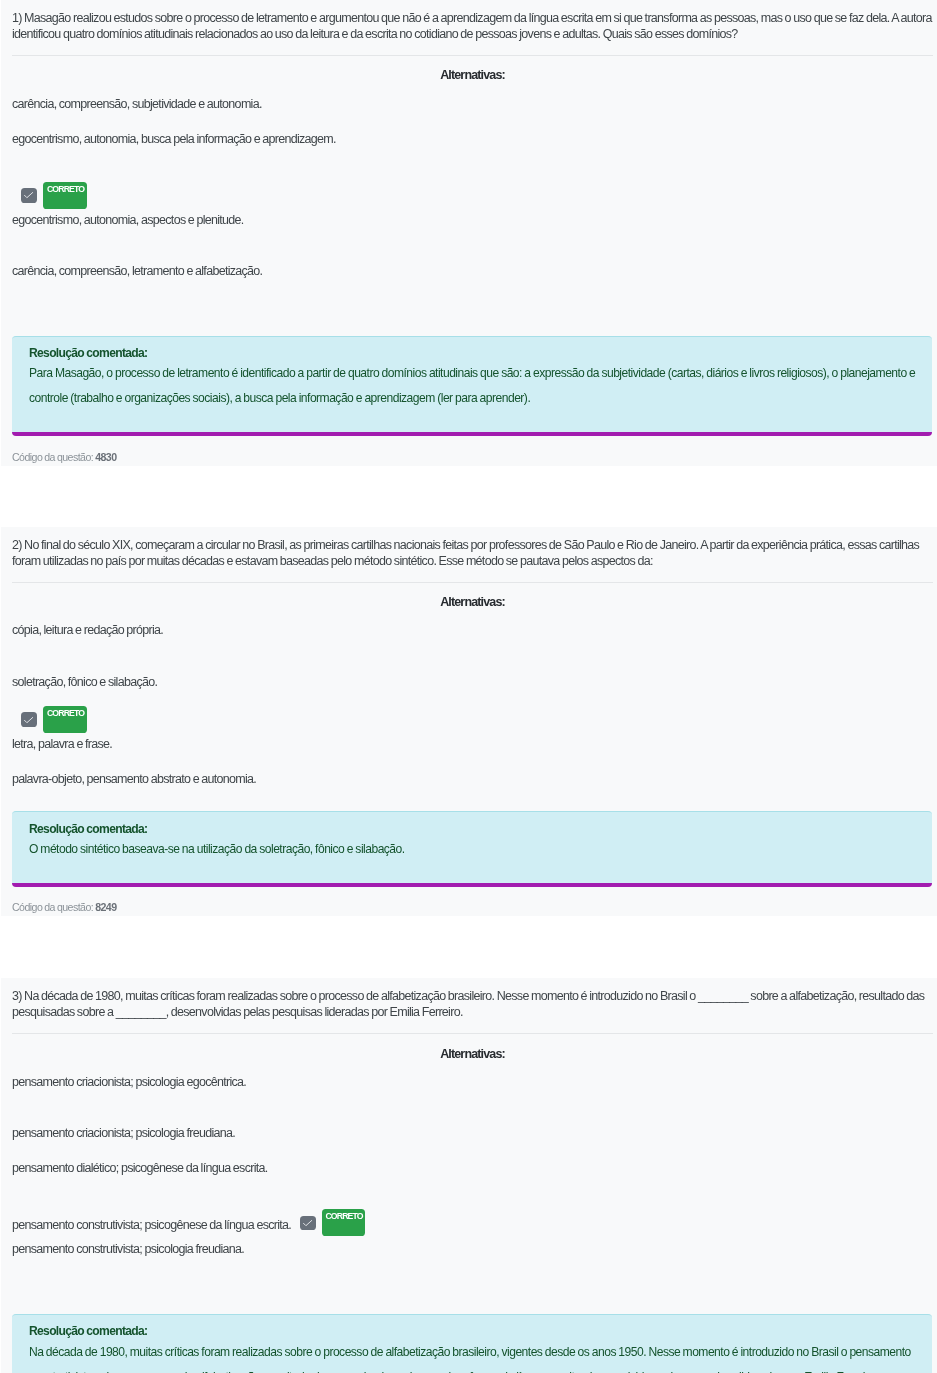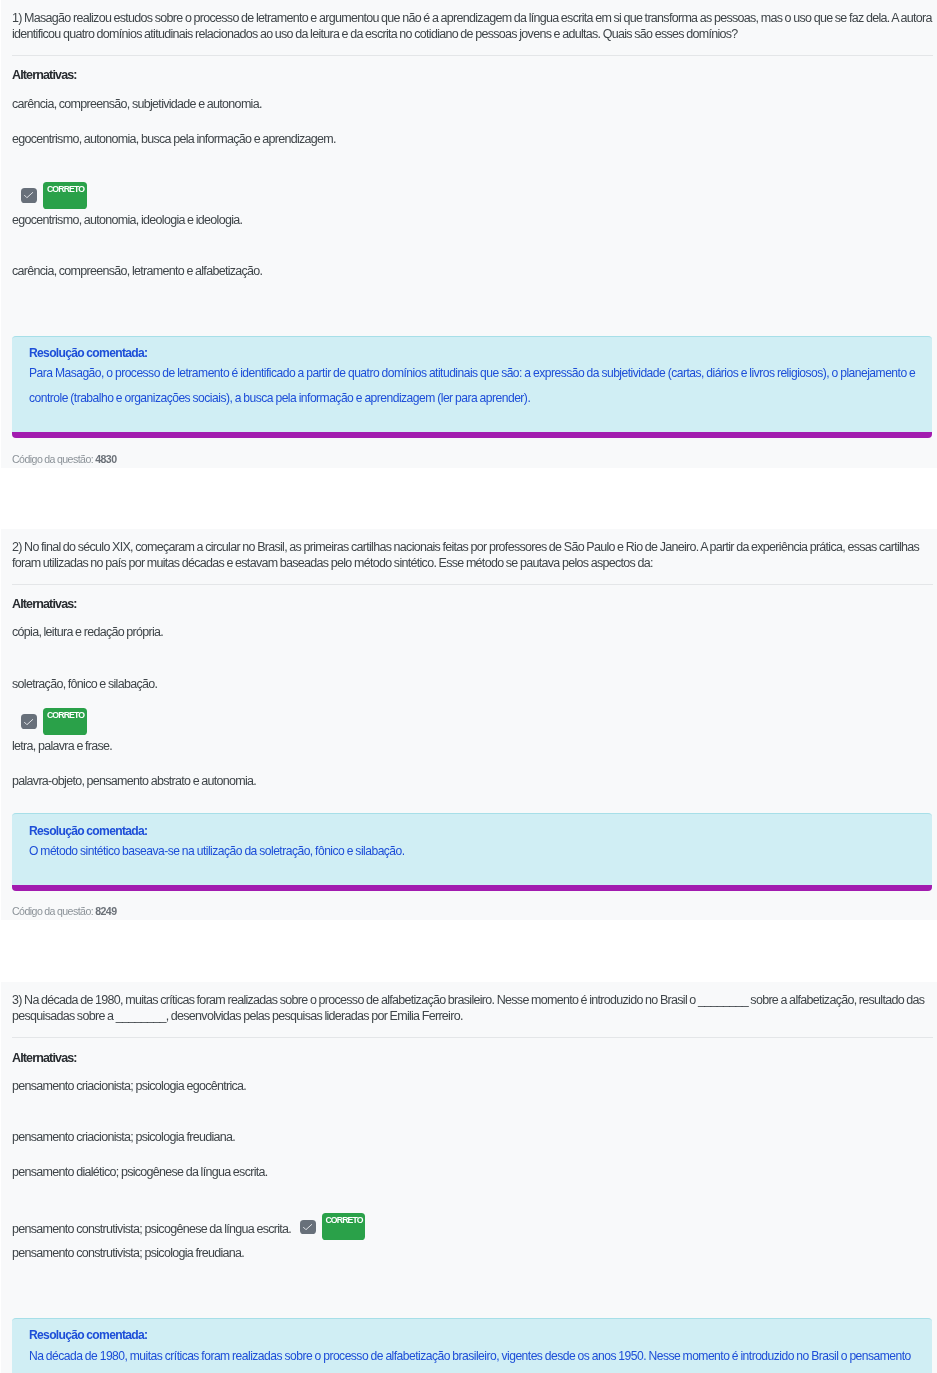--- a/index.html
+++ b/index.html
@@ -28,21 +28,21 @@
     color: #3f4549;
     margin: 0;
     padding: 9.7px 0 0 0;
   }
   .divider {
     height: 1px; background: #e4e6e8;
     margin: 12.6px 0 0 0;
   }
   .alt-head {
     font-size: 12.5px; letter-spacing: -0.85px; font-weight: bold; color: #272b2f;
-    line-height: 16.2px; padding: 0; margin: 11.7px 0 0 0;
+    line-height: 16.2px; padding: 0; margin: 11.7px 0 0 0; text-align: center;
   }
   .alts { padding: 0; margin-top: 12px; }
   .alt {
     font-size: 12.5px; letter-spacing: -0.7px; word-spacing: -0.4px; color: #3f4549;
     line-height: 16.2px; margin: 0 0 2.7px 0;
   }
   .nb { font-size: 12.5px; }
   .marker {
     display: inline-block; white-space: nowrap; line-height: 0;
     margin-left: 9px;
@@ -54,22 +54,22 @@
   }
   .cbox svg { position: absolute; left: 3.2px; top: 4.2px; display:block; }
   .badge {
     background: #2aa149; color: #ffffff;
     font-size: 8.7px; font-weight: bold; letter-spacing: -0.85px;
     padding: 0 2.7px 0 3.7px; border-radius: 3.6px;
     height: 27px; line-height: 15.8px;
     display: inline-block; margin-left: 6px; vertical-align: middle;
   }
   .resolution {
-    background: #d0eef4; color: #1d4ed8;
-    border-top: 1px solid #a7dfe8; border-bottom: 6px solid #a21caf;
+    background: #d0eef4; color: #14532d;
+    border-top: 1px solid #a7dfe8; border-bottom: 4px solid #a21caf;
     border-radius: 4px; box-sizing: border-box;
     margin: 24px 0 0 0; padding: 8.5px 13px 20.8px 17px;
     width: 920px;
   }
   .res-title { font-weight: bold; font-size: 12.1px; letter-spacing: -0.68px; word-spacing: -0.4px; line-height: 16.2px; }
   .res-body { font-size: 12.1px; letter-spacing: -0.52px; word-spacing: -0.4px; line-height: 25px; }
   .qcode {
     font-size: 10.6px; letter-spacing: -0.55px; word-spacing: -0.4px; color: #8c9399;
     line-height: 16px; padding: 0; margin: 12.45px 0 0 0;
   }
@@ -83,21 +83,21 @@
 <section class="question-block">
   <p class="q-text">1) Masagão realizou estudos sobre o processo de letramento e argumentou que não é a aprendizagem da língua escrita em si que transforma as pessoas, mas o uso que se faz dela. A autora identificou quatro domínios atitudinais relacionados ao uso da leitura e da escrita no cotidiano de pessoas jovens e adultas. Quais são esses domínios?</p>
   <div class="divider"></div>
   <div class="alt-head">Alternativas:</div>
   <div class="alts">
     <p class="alt"><span>carência, compreensão, subjetividade e autonomia.</span><br><span class="nb">&nbsp;</span></p>
     <p class="alt"><span>egocentrismo, autonomia, busca pela informação e aprendizagem.</span></p>
     <p class="alt"><br><span class="nb">&nbsp;</span><br><span class="marker"><span class="cbox"><svg width="9.2" height="6.2" viewBox="0 0 9.2 6.2" aria-hidden="true">
                 <path d="M0.5 3.3 L2.9 5.7 L8.7 0.5" fill="none" stroke="#e7e9ec" stroke-width="0.95" stroke-linecap="round" stroke-linejoin="round"></path>
               </svg></span><span class="badge">CORRETO</span></span></p>
-    <p class="alt"><span>egocentrismo, autonomia, ideologia e ideologia.</span><br><span class="nb">&nbsp;</span><br><span class="nb">&nbsp;</span></p>
+    <p class="alt"><span>egocentrismo, autonomia, aspectos e plenitude.</span><br><span class="nb">&nbsp;</span><br><span class="nb">&nbsp;</span></p>
     <p class="alt"><span>carência, compreensão, letramento e alfabetização.</span><br><span class="nb">&nbsp;</span><br><span class="nb">&nbsp;</span></p>
   </div>
   <div class="resolution">
     <div class="res-title">Resolução comentada:</div>
     <div class="res-body">Para Masagão, o processo de letramento é identificado a partir de quatro domínios atitudinais que são: a expressão da subjetividade (cartas, diários e livros religiosos), o planejamento e controle (trabalho e organizações sociais), a busca pela informação e aprendizagem (ler para aprender).</div>
   </div>
   <div class="qcode"><span>Código da questão:</span> <b>4830</b></div>
   <div class="blockpad"></div>
 </section>
 <div class="gap gap-1"></div>

